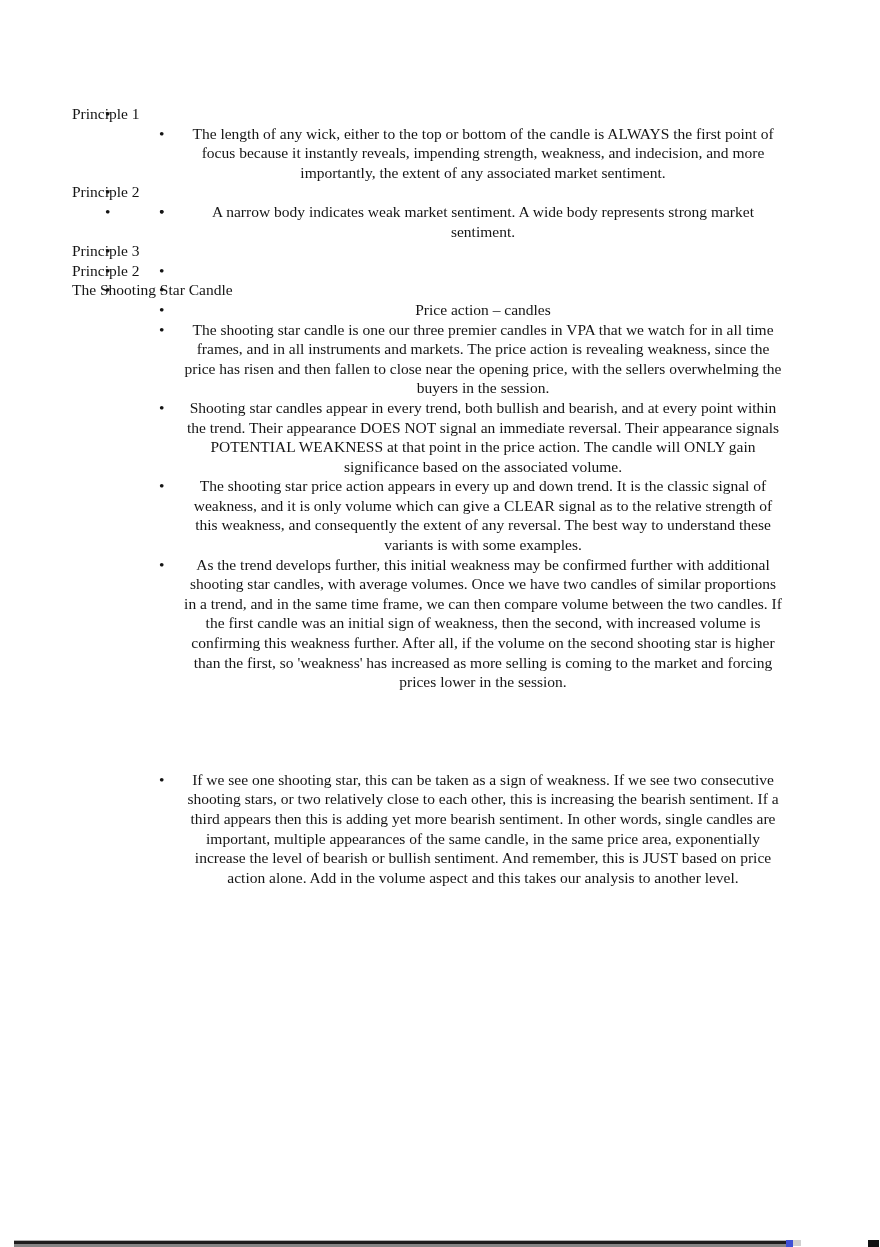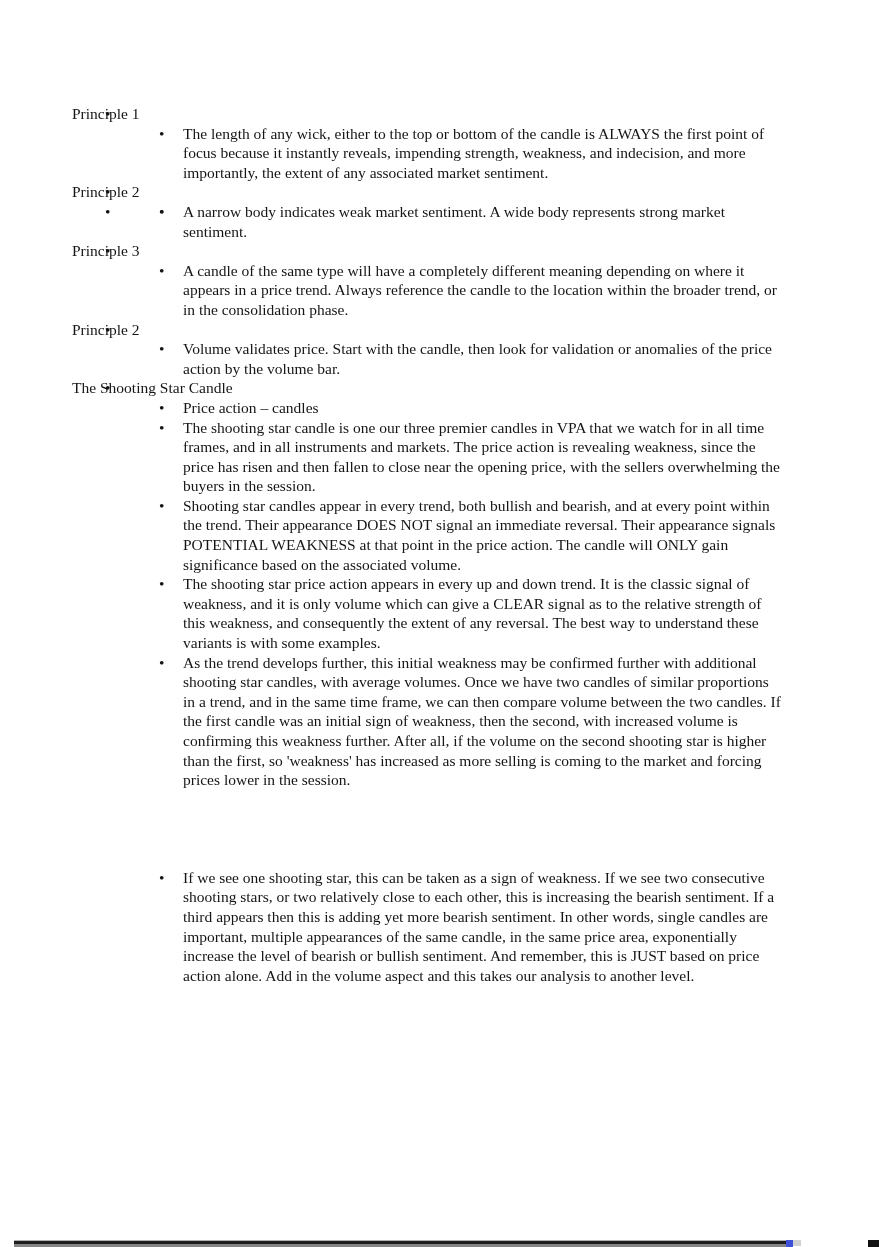--- a/index.html
+++ b/index.html
@@ -20,21 +20,21 @@
     left: 0;
     width: 880px;
   }
 
   ul { list-style: none; margin: 0; padding: 0; }
   li { position: relative; font-size: 15.5px; line-height: 19.6px; }
 
   .li1 > .txt  { display: block; margin-left: 72px; width: 648px; }
   .li1 > .bullet { position: absolute; left: 105px; top: 0; }
 
-  .li2 > .txt  { display: block; margin-left: 183px; width: 600px; }
+  .li2 > .txt  { display: block; margin-left: 183px; width: 600px; text-align: center; }
   .li2 > .bullet { position: absolute; left: 159px; top: 0; }
 
   .bullet { font-size: 15.5px; color: #151515; }
 
   .gap-before { margin-top: 78px; }
 
   
   .bottom-bar {
     position: absolute;
     left: 14px; top: 1240px;
@@ -96,32 +96,30 @@
         </li>
       </ul>
     </li>
 
     <li class="li1">
       <span class="bullet">•</span>
       <span class="txt">Principle 3</span>
       <ul>
         <li class="li2">
           <span class="bullet">•</span>
-          <span class="txt">A candle of the same type will have a completely different meaning depending on where it appears in a price trend. Always reference the candle to the location within the broader trend, or in the consolidation phase.</span>
         </li>
       </ul>
     </li>
 
     <li class="li1">
       <span class="bullet">•</span>
       <span class="txt">Principle 2</span>
       <ul>
         <li class="li2">
           <span class="bullet">•</span>
-          <span class="txt">Volume validates price. Start with the candle, then look for validation or anomalies of the price action by the volume bar.</span>
         </li>
       </ul>
     </li>
 
     <li class="li1">
       <span class="bullet">•</span>
       <span class="txt">The Shooting Star Candle</span>
       <ul>
         <li class="li2">
           <span class="bullet">•</span>

